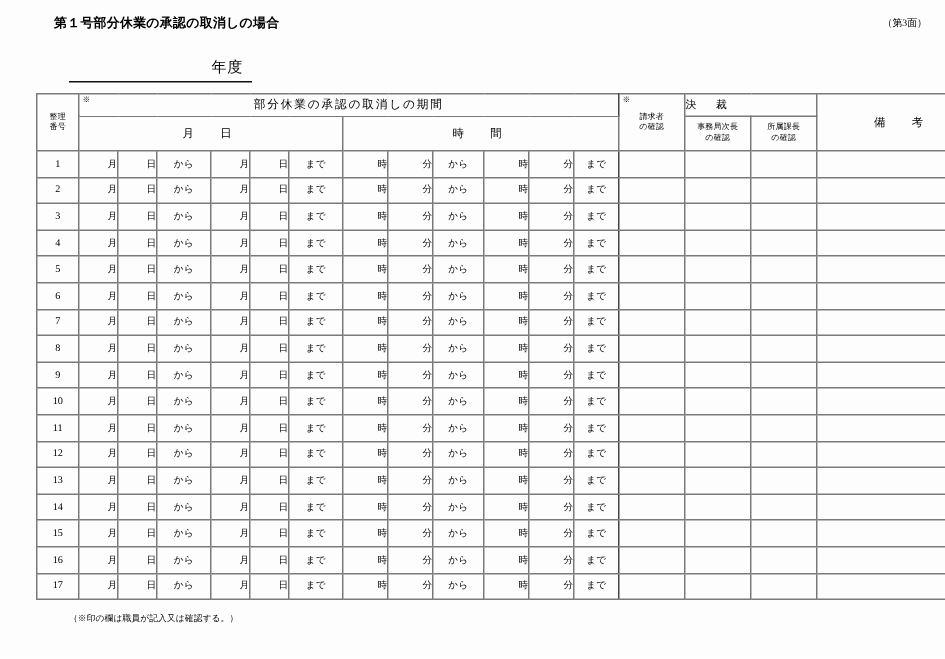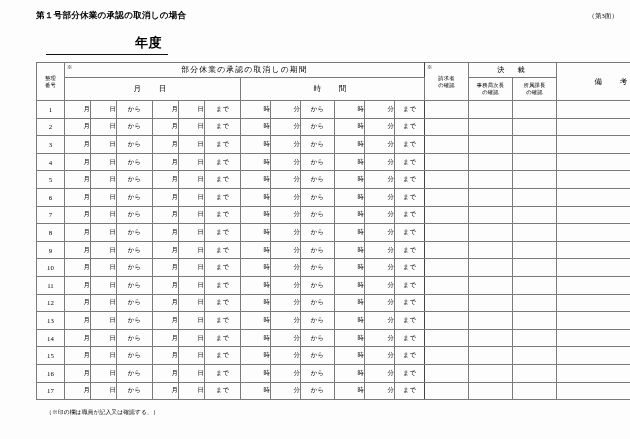--- a/index.html
+++ b/index.html
@@ -57,29 +57,28 @@
     top: 36px;
     left: 46px;
     width: 122px;
     height: 18px;
     border-bottom: 1.4px solid #111;
   }
   .year-label {
     position: absolute;
     right: 6px;
     bottom: 2px;
-    font-size: 13px;
+    font-size: 10px;
     letter-spacing: 0.5px;
-    font-weight: bold;
   }
 
   
   .tbl-wrap {
     position: absolute;
-    left: 36px;
+    left: 24px;
     top: 62px;
     width: 558px;
   }
   table.form {
     border-collapse: collapse;
     table-layout: fixed;
     width: 558px;
     font-size: 6.6px;
   }
   table.form td, table.form th {
@@ -130,21 +129,21 @@
     font-size: 5.2px;
     line-height: 6px;
   }
   .band-title {
     text-align: center;
     font-size: 7.8px;
     letter-spacing: 1.2px;
     line-height: 14px;
   }
   .band-title-sm {
-    text-align: center;
+    text-align: left;
     font-size: 7.2px;
     letter-spacing: 3px;
     line-height: 14px;
   }
   .sub-big {
     text-align: center;
     font-size: 7.6px;
     letter-spacing: 5px;
     line-height: 22px;
     margin-left: 34px;

